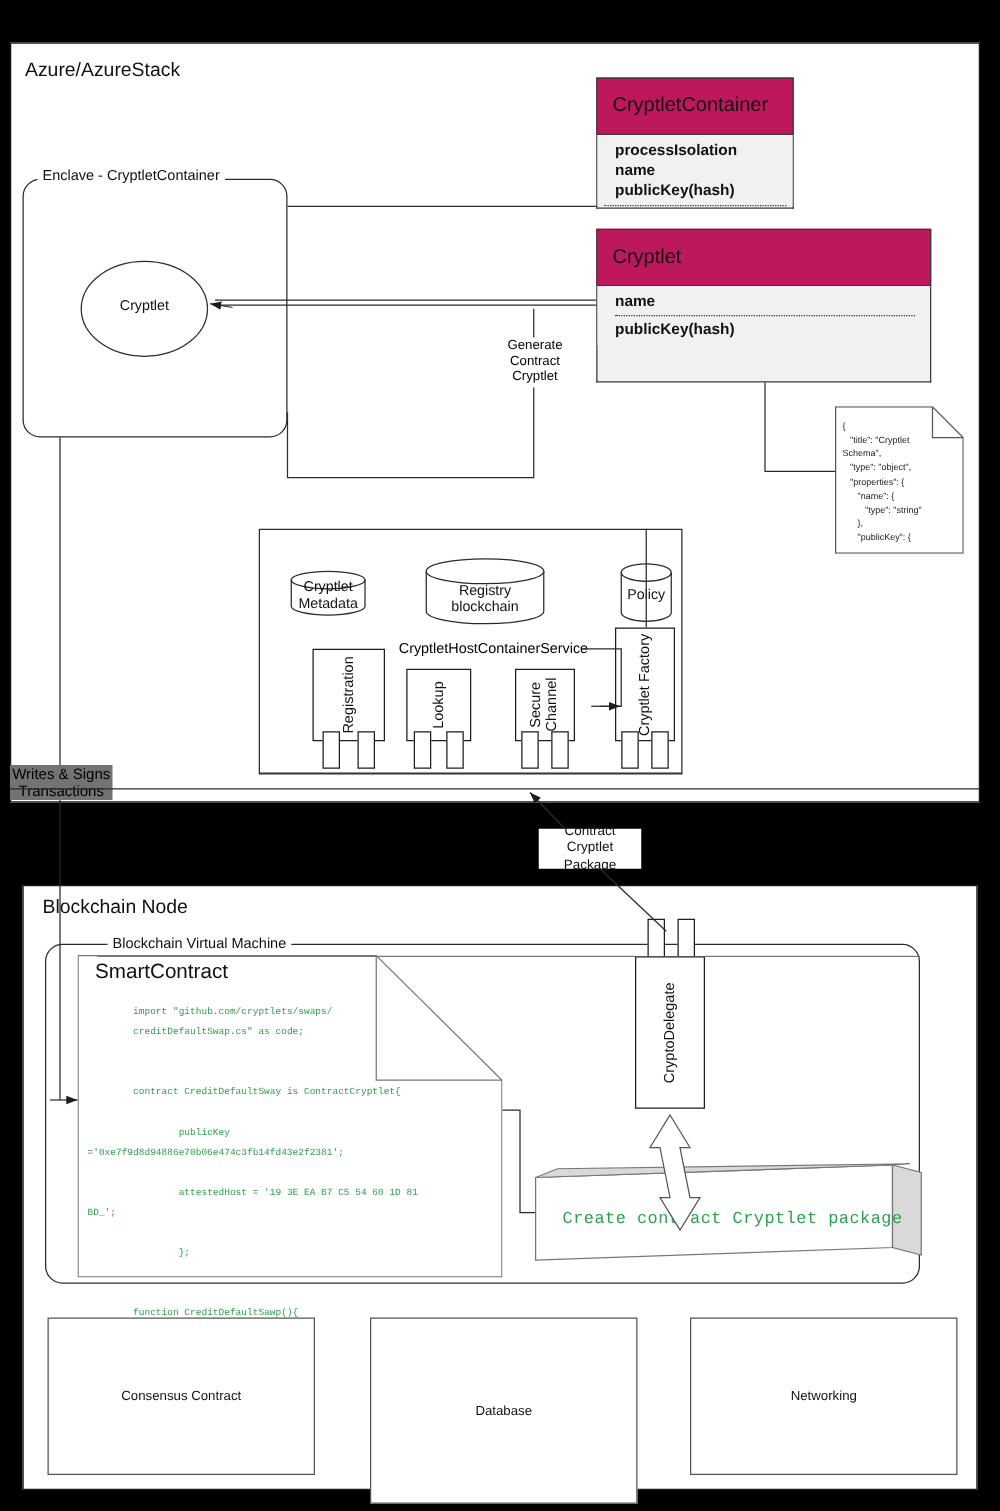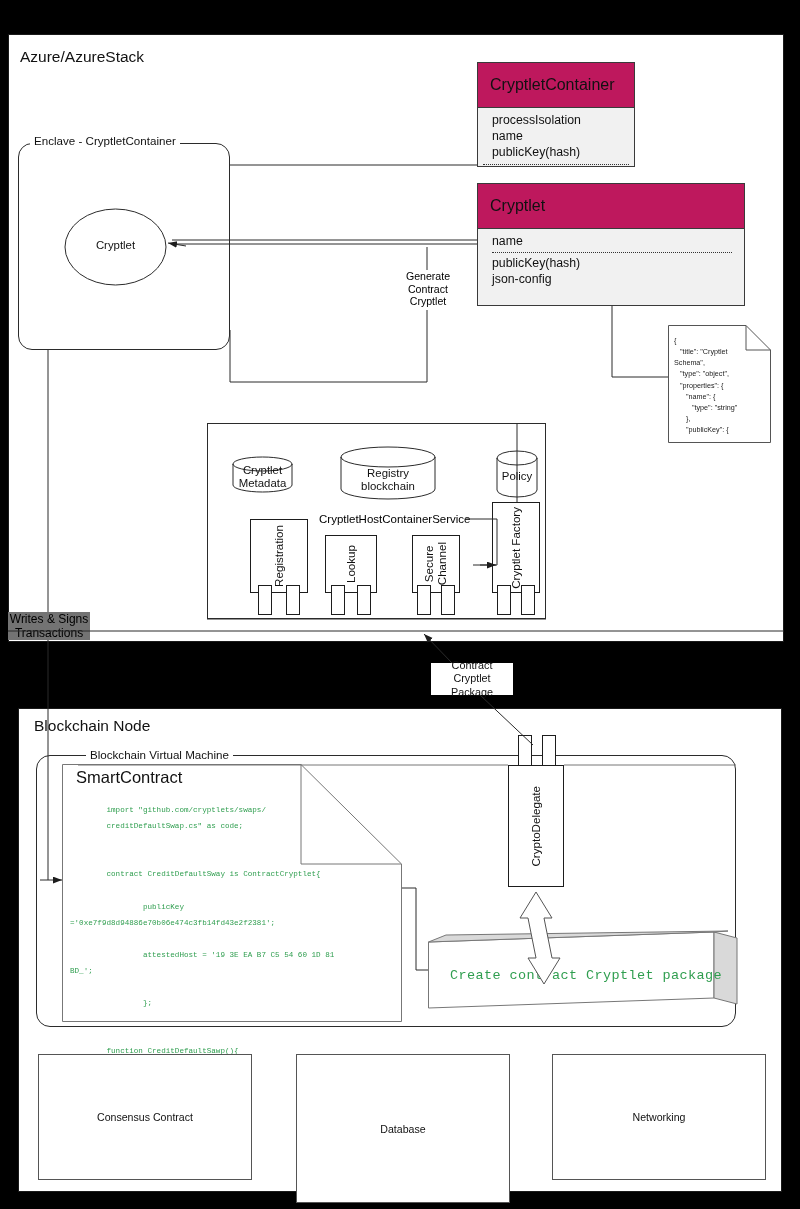--- a/index.html
+++ b/index.html
@@ -16,21 +16,21 @@
   .box{position:absolute;box-sizing:border-box;border:1px solid #2b2b2b;background:#fff;}
   .lbl{position:absolute;white-space:nowrap;line-height:1.18;}
   .ctr{display:flex;align-items:center;justify-content:center;text-align:center;}
 
   
   .uml{position:absolute;box-sizing:border-box;border:1px solid #3a3a3a;background:#be185d;}
   .uml .uml-head{height:100%;display:flex;align-items:center;padding-left:12px;
      font-size:16px;color:#111;box-sizing:border-box;}
   .uml .uml-body{background:#f1f1f1;border-top:1px solid #3a3a3a;box-sizing:border-box;
      padding:5px 0 4px 14px;font-size:12.3px;color:#111;line-height:1.30;}
-  .uml .uml-body div{white-space:nowrap;}
+  .uml .uml-body div{white-space:nowrap;font-weight:bold;}
   .dashed-sep{border-bottom:1px dotted #333;margin:2px 12px 3px 0;height:0;}
 
   
   .frame{position:absolute;box-sizing:border-box;border:1px solid #2b2b2b;border-radius:14px;background:transparent;}
   .frame-cap{position:absolute;background:#fff;padding:0 4px;font-size:11.6px;color:#111;white-space:nowrap;}
 
   
   .cyl{position:absolute;}
   .cyl svg{display:block;overflow:visible;}
   .cyl .cyl-lbl{position:absolute;left:0;width:100%;text-align:center;font-size:11.4px;line-height:1.15;color:#111;}
@@ -97,21 +97,20 @@
 <div style="position:absolute;left:483px;top:164px;width:146px;border-bottom:1px dotted #333;"></div>
 
 <div class="uml" id="uml-cryptlet" style="left:477px;top:183px;width:268px;height:46px;">
   <div class="uml-head">Cryptlet</div>
 </div>
 <div class="uml" style="left:477px;top:229px;width:268px;height:77px;border-top:none;background:#f1f1f1;">
   <div class="uml-body" style="border-top:none;">
     <div>name</div>
     <div class="dashed-sep"></div>
     <div>publicKey(hash)</div>
-    <div>json-config</div>
   </div>
 </div>
 
 <div class="note" style="left:668px;top:325px;width:103px;height:118px;">
   <svg width="103" height="118" style="position:absolute;left:0;top:0;">
     <path d="M0.5,0.5 L78,0.5 L102.5,25 L102.5,117.5 L0.5,117.5 Z" fill="#fff" stroke="#555" stroke-width="1"></path>
     <path d="M78,0.5 L78,25 L102.5,25" fill="none" stroke="#555" stroke-width="1"></path>
   </svg>
   <div class="ntext">{
    "title": "Cryptlet

